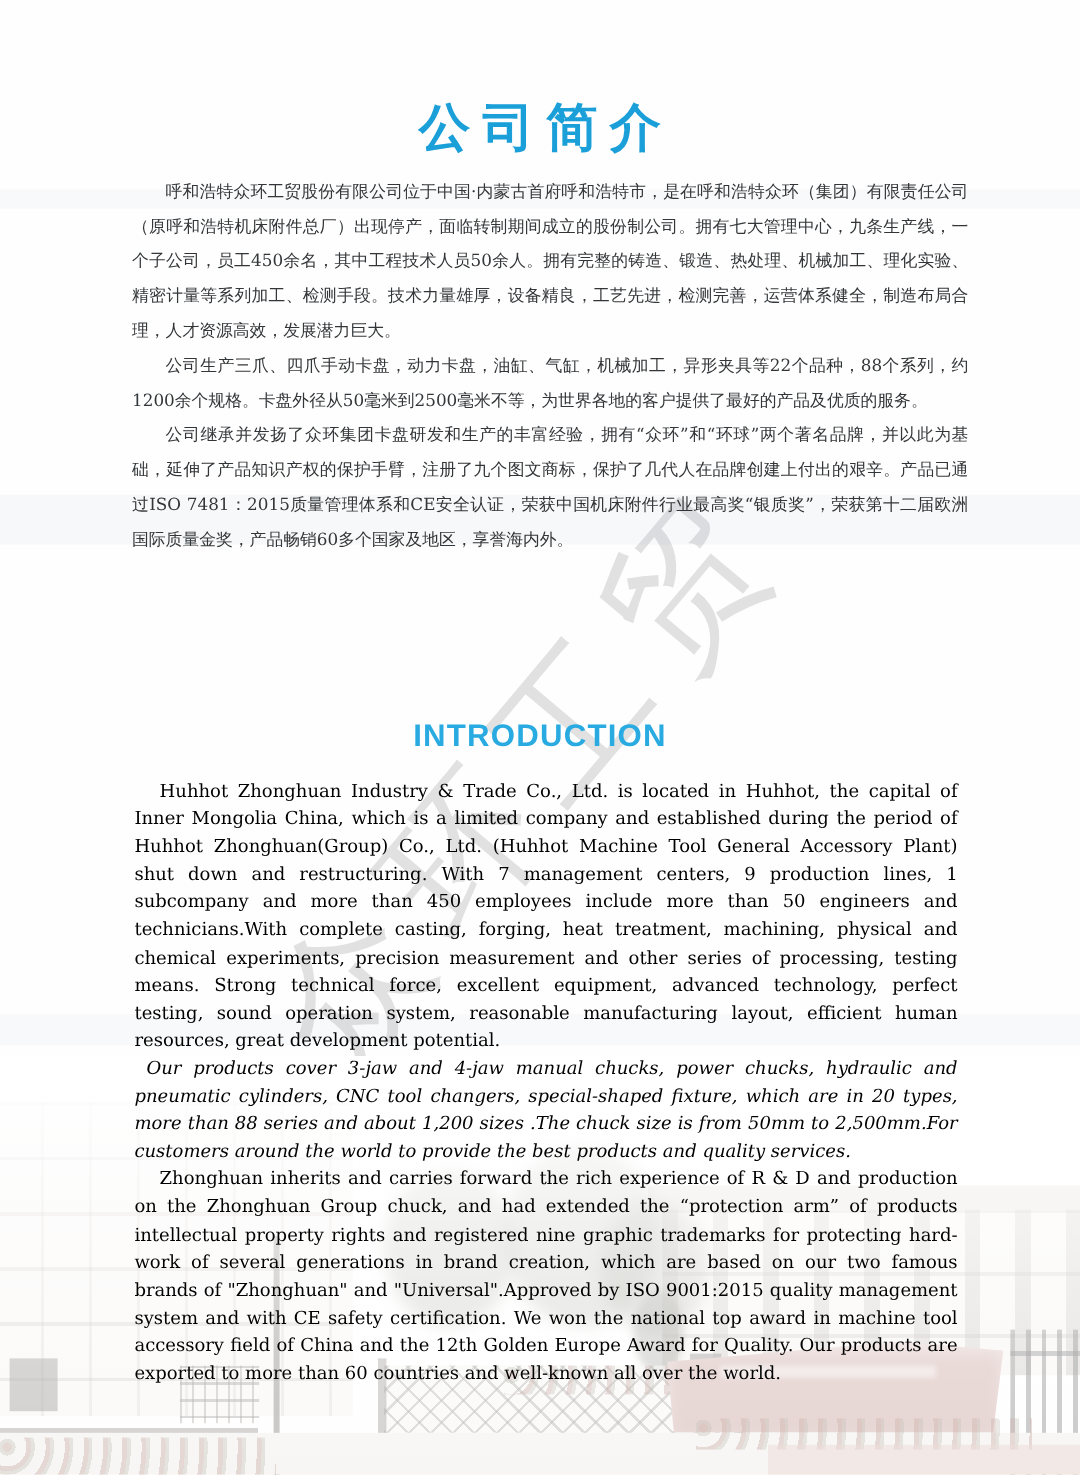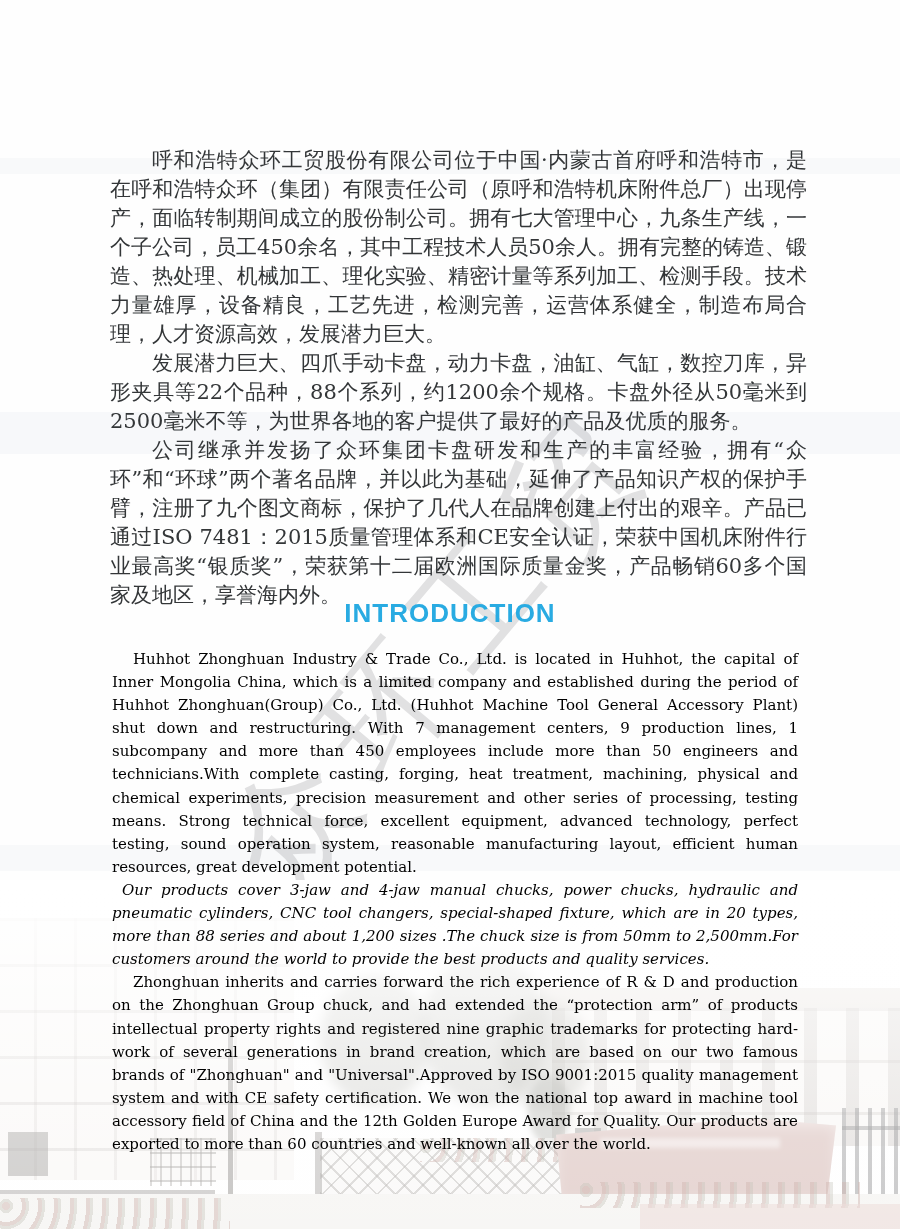--- a/index.html
+++ b/index.html
@@ -23,21 +23,21 @@
     font-family:"DejaVu Serif", serif;
   }
 
   .title-zh{
     position:absolute; top:80px; left:0; width:900px; margin:0; z-index:3;
     text-align:center; font-size:43px; line-height:54px; font-weight:700;
     letter-spacing:10px; text-indent:10px; color:#1b9fd9;
   }
   .cn{
     position:absolute; top:146px; left:110px; width:697px; z-index:3;
-    font-size:21px; line-height:29px; color:#333638;
+    font-size:14px; line-height:29px; color:#333638;
     text-align:justify;
   }
   .cn p{margin:0; text-indent:2em;}
 
   .title-en{
     position:absolute; top:597px; left:0; width:900px; margin:0; z-index:3;
     text-align:center; font-size:26px; line-height:32px; font-weight:700;
     letter-spacing:1px; color:#29abe2;
     font-family:"Liberation Sans", sans-serif;
   }
@@ -148,24 +148,25 @@
     <div class="ph fence"></div>
     <div class="ph pavement"></div>
     <div class="ph hedge hedge2"></div>
     <div class="ph hedge hedge3"></div>
     <div class="ph flowerbed"></div>
     <div class="overlay"></div>
   </div>
 
   <div class="watermark">众环工贸</div>
 
+  <h1 class="title-zh">公司简介</h1>
 
   <section class="cn">
     <p>呼和浩特众环工贸股份有限公司位于中国·内蒙古首府呼和浩特市，是在呼和浩特众环（集团）有限责任公司（原呼和浩特机床附件总厂）出现停产，面临转制期间成立的股份制公司。拥有七大管理中心，九条生产线，一个子公司，员工450余名，其中工程技术人员50余人。拥有完整的铸造、锻造、热处理、机械加工、理化实验、精密计量等系列加工、检测手段。技术力量雄厚，设备精良，工艺先进，检测完善，运营体系健全，制造布局合理，人才资源高效，发展潜力巨大。</p>
-    <p>发展潜力巨大、四爪手动卡盘，动力卡盘，油缸、气缸，数控刀库，异形夹具等22个品种，88个系列，约1200余个规格。卡盘外径从50毫米到2500毫米不等，为世界各地的客户提供了最好的产品及优质的服务。</p>
+    <p>公司生产三爪、四爪手动卡盘，动力卡盘，油缸、气缸，机械加工，异形夹具等22个品种，88个系列，约1200余个规格。卡盘外径从50毫米到2500毫米不等，为世界各地的客户提供了最好的产品及优质的服务。</p>
     <p>公司继承并发扬了众环集团卡盘研发和生产的丰富经验，拥有“众环”和“环球”两个著名品牌，并以此为基础，延伸了产品知识产权的保护手臂，注册了九个图文商标，保护了几代人在品牌创建上付出的艰辛。产品已通过ISO 7481：2015质量管理体系和CE安全认证，荣获中国机床附件行业最高奖“银质奖”，荣获第十二届欧洲国际质量金奖，产品畅销60多个国家及地区，享誉海内外。</p>
   </section>
 
   <h2 class="title-en">INTRODUCTION</h2>
 
   <section class="en">
     <p class="ind-lg">Huhhot Zhonghuan Industry &amp; Trade Co., Ltd. is located in Huhhot, the capital of Inner Mongolia China, which is a limited company and established during the period of Huhhot Zhonghuan(Group) Co., Ltd. (Huhhot Machine Tool General Accessory Plant) shut down and restructuring. With 7 management centers, 9 production lines, 1 subcompany and more than 450 employees include more than 50 engineers and technicians.With complete casting, forging, heat treatment, machining, physical and chemical experiments, precision measurement and other series of processing, testing means. Strong technical force, excellent equipment, advanced technology, perfect testing, sound operation system, reasonable manufacturing layout, efficient human resources, great development potential.</p>
     <p class="ind-sm">Our products cover 3-jaw and 4-jaw manual chucks, power chucks, hydraulic and pneumatic cylinders, CNC tool changers, special-shaped fixture, which are in 20 types, more than 88 series and about 1,200 sizes .The chuck size is from 50mm to 2,500mm.For customers around the world to provide the best products and quality services.</p>
     <p class="ind-lg">Zhonghuan inherits and carries forward the rich experience of R &amp; D and production on the Zhonghuan Group chuck, and had extended the “protection arm” of products intellectual property rights and registered nine graphic trademarks for protecting hard-work of several generations in brand creation, which are based on our two famous brands of "Zhonghuan" and "Universal".Approved by ISO 9001:2015 quality management system and with CE safety certification. We won the national top award in machine tool accessory field of China and the 12th Golden Europe Award for Quality. Our products are exported to more than 60 countries and well-known all over the world.</p>
   </section>

